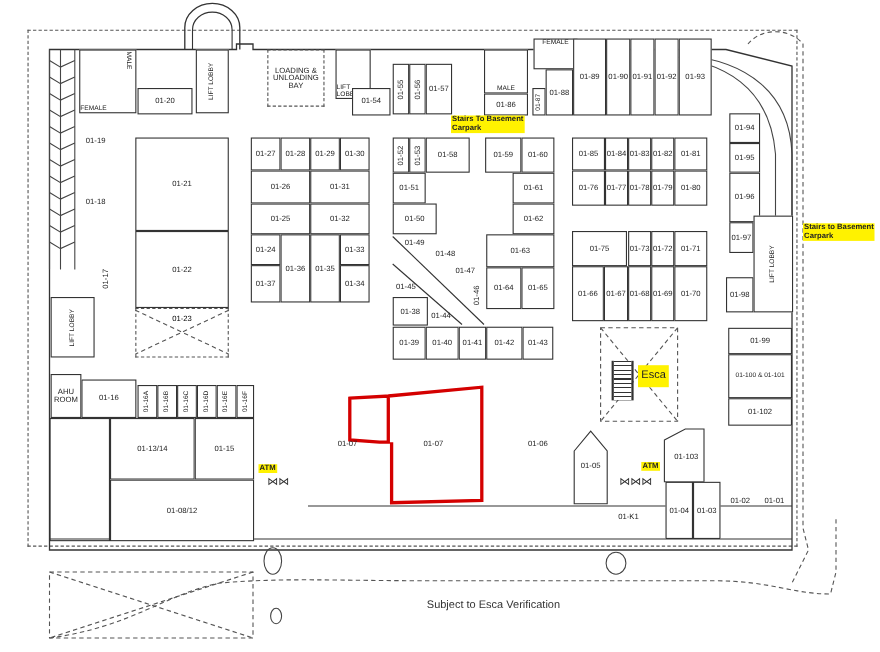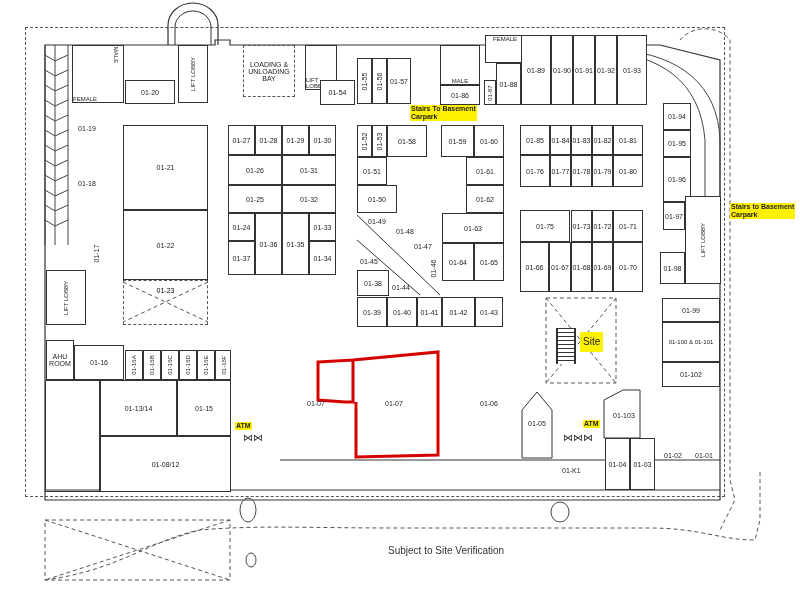--- a/index.html
+++ b/index.html
@@ -398,21 +398,21 @@
   <div class="hl" style="left:410px;top:105px;">
     <div>Stairs To Basement</div>
     <div>Carpark</div>
   </div>
   <div class="hl" style="left:730px;top:203px;">
     <div>Stairs to Basement</div>
     <div>Carpark</div>
   </div>
   <div class="hl" style="left:235px;top:422px;">ATM</div>
   <div class="hl" style="left:583px;top:420px;">ATM</div>
-  <div class="hl" style="left:580px;top:332px;font-size:10px;line-height:20px;padding:0 3px;font-weight:normal;">Site</div>
+  <div class="hl" style="left:580px;top:332px;font-size:10px;line-height:20px;padding:0 3px;font-weight:normal;">Esca</div>
 
   <div style="position:absolute;left:556px;top:328px;width:16px;height:36px;border-left:2px solid #333;border-right:2px solid #333;background:repeating-linear-gradient(0deg,#fff 0 3px,#333 3px 4px);"></div>
 
   <div style="position:absolute;left:243px;top:432px;font-size:10px;color:#333;">⋈⋈</div>
   <div style="position:absolute;left:563px;top:432px;font-size:10px;color:#333;">⋈⋈⋈</div>
 
-  <div class="note" style="left:388px;top:545px;">Subject to Site Verification</div>
+  <div class="note" style="left:388px;top:545px;">Subject to Esca Verification</div>
 </div>
 
 </body></html>

